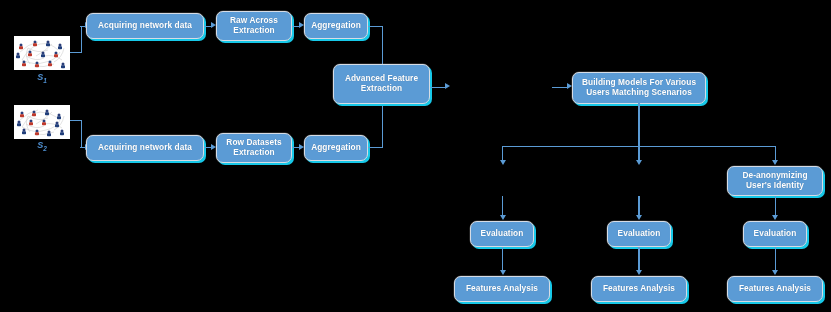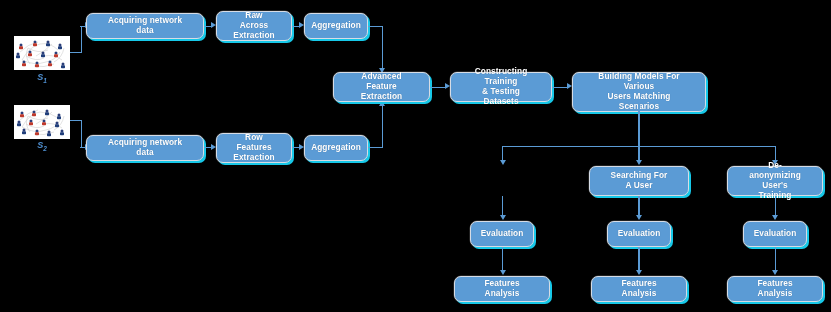--- a/index.html
+++ b/index.html
@@ -27,21 +27,21 @@
     border-radius: 7px;
     color: #ffffff;
     display: flex;
     align-items: center;
     justify-content: center;
     text-align: center;
     line-height: 1.18;
     font-size: 8.3px;
     font-weight: bold;
     letter-spacing: 0.08px;
-    padding: 1px 17px;
+    padding: 1px 2px;
     box-shadow: 2px 2px 0 0 #17c8e8, 0 0 0 0.5px rgba(255,255,255,0.25);
     text-shadow: 0 0 1px rgba(0,0,0,0.25);
   }
   .node span { display: block; }
 
   
   .conn {
     position: absolute;
     background: #5b9bd5;
   }
@@ -274,73 +274,66 @@
   <div class="arrow arrow-d" style="left:379px; top:68px;"></div>
 
   <div class="node" style="left:86px; top:135px; width:118px; height:26px;">
     <span>Acquiring network data</span>
   </div>
 
   <div class="conn h" style="left:204px; top:147px; width:8px;"></div>
   <div class="arrow arrow-r" style="left:211px; top:144px;"></div>
 
   <div class="node" style="left:216px; top:133px; width:76px; height:30px; flex-direction:column;">
-    <span>Row Features</span>
+    <span>Row Datasets</span>
     <span>Extraction</span>
   </div>
 
   <div class="conn h" style="left:292px; top:147px; width:8px;"></div>
   <div class="arrow arrow-r" style="left:299px; top:144px;"></div>
 
   <div class="node" style="left:304px; top:135px; width:64px; height:26px;">
     <span>Aggregation</span>
   </div>
 
   <div class="conn h" style="left:368px; top:147px; width:15px;"></div>
   <div class="conn v" style="left:381.6px; top:105px; height:43px;"></div>
   <div class="arrow arrow-u" style="left:379px; top:101px;"></div>
 
-  <div class="node" style="left:333px; top:72px; width:97px; height:30px; flex-direction:column;">
+  <div class="node" style="left:333px; top:64px; width:97px; height:40px; flex-direction:column;">
     <span>Advanced Feature</span>
     <span>Extraction</span>
   </div>
 
   <div class="conn h" style="left:430px; top:86.5px; width:16px;"></div>
   <div class="arrow arrow-r" style="left:445px; top:83.4px;"></div>
 
-  <div class="node" style="left:450px; top:72px; width:102px; height:30px; flex-direction:column;">
-    <span>Constructing Training</span>
-    <span>&amp; Testing Datasets</span>
-  </div>
 
   <div class="conn h" style="left:552px; top:86.5px; width:16px;"></div>
   <div class="arrow arrow-r" style="left:567px; top:83.4px;"></div>
 
-  <div class="node" style="left:572px; top:72px; width:134px; height:40px; flex-direction:column;">
+  <div class="node" style="left:572px; top:72px; width:134px; height:32px; flex-direction:column;">
     <span>Building Models For Various</span>
     <span>Users Matching Scenarios</span>
   </div>
 
   <div class="conn v" style="left:638.4px; top:102px; height:45px;"></div>
   <div class="conn h" style="left:502px; top:146px; width:274px;"></div>
   <div class="conn v" style="left:502px; top:146px; height:15px;"></div>
   <div class="conn v" style="left:638.4px; top:146px; height:15px;"></div>
   <div class="conn v" style="left:774.6px; top:146px; height:15px;"></div>
   <div class="arrow arrow-d" style="left:499.5px; top:160px;"></div>
   <div class="arrow arrow-d" style="left:636px; top:160px;"></div>
   <div class="arrow arrow-d" style="left:772px; top:160px;"></div>
 
 
-  <div class="node" style="left:589px; top:166px; width:100px; height:30px;">
-    <span>Searching For A User</span>
-  </div>
 
   <div class="node" style="left:727px; top:166px; width:96px; height:30px; flex-direction:column;">
     <span>De-anonymizing</span>
-    <span>User's Training</span>
+    <span>User's Identity</span>
   </div>
 
   <div class="conn v" style="left:502px; top:196px; height:20px;"></div>
   <div class="arrow arrow-d" style="left:499.5px; top:215px;"></div>
   <div class="conn v" style="left:638.4px; top:196px; height:20px;"></div>
   <div class="arrow arrow-d" style="left:636px; top:215px;"></div>
   <div class="conn v" style="left:774.6px; top:196px; height:20px;"></div>
   <div class="arrow arrow-d" style="left:772px; top:215px;"></div>
 
   <div class="node" style="left:470px; top:221px; width:64px; height:26px;">

